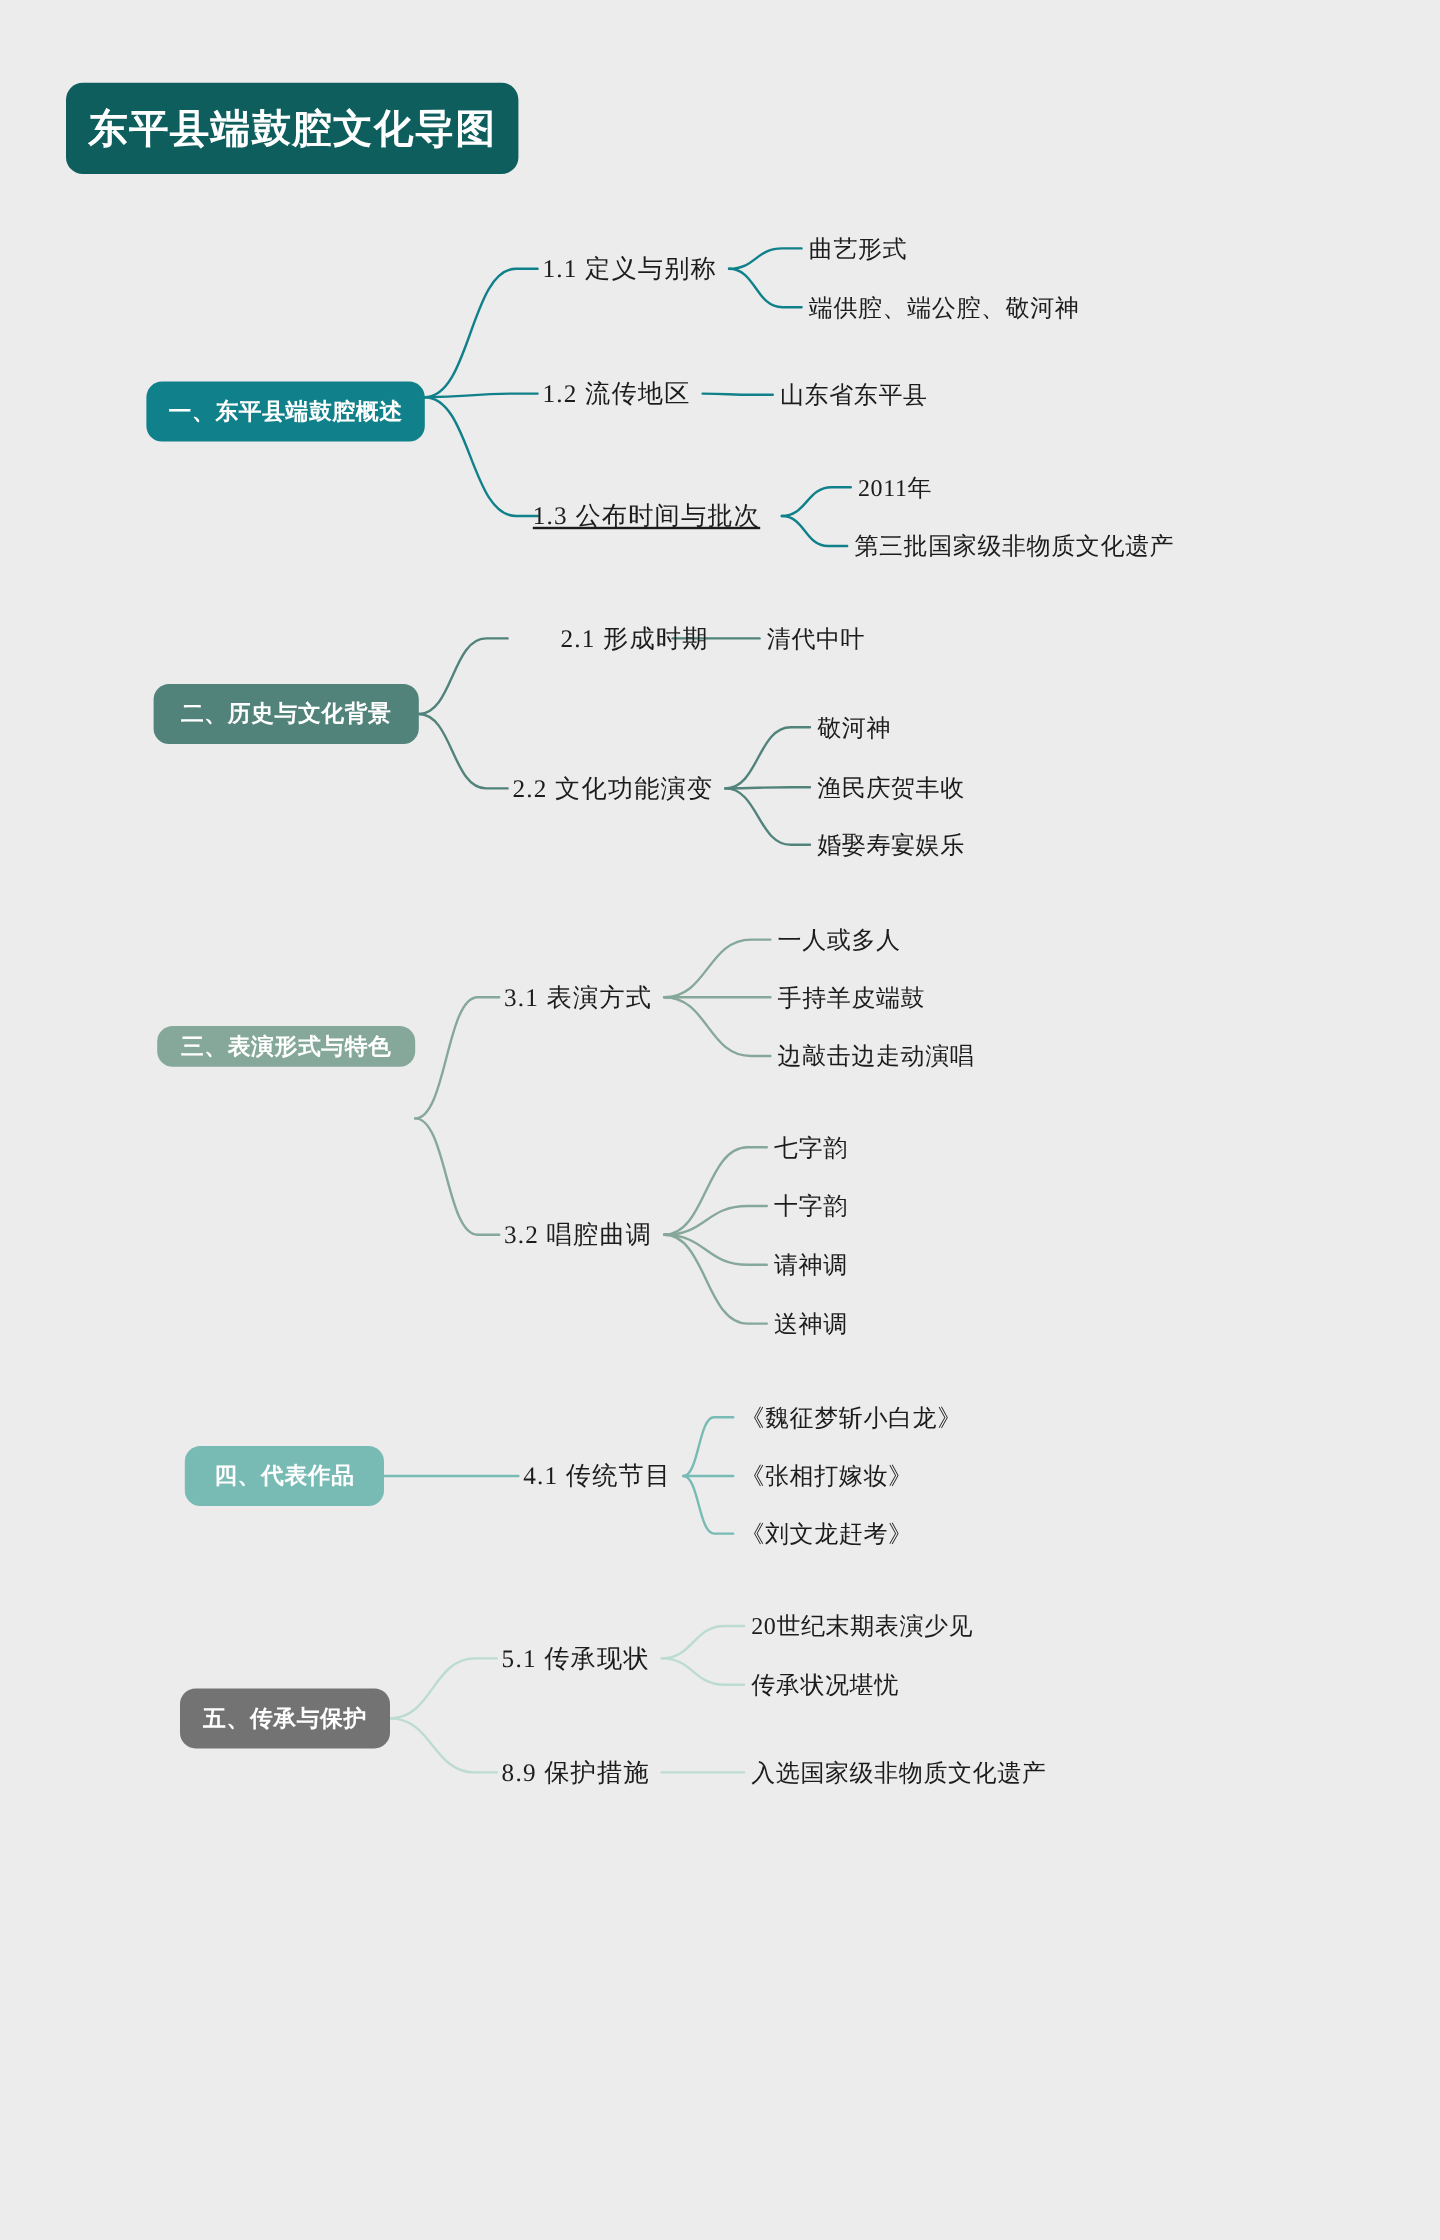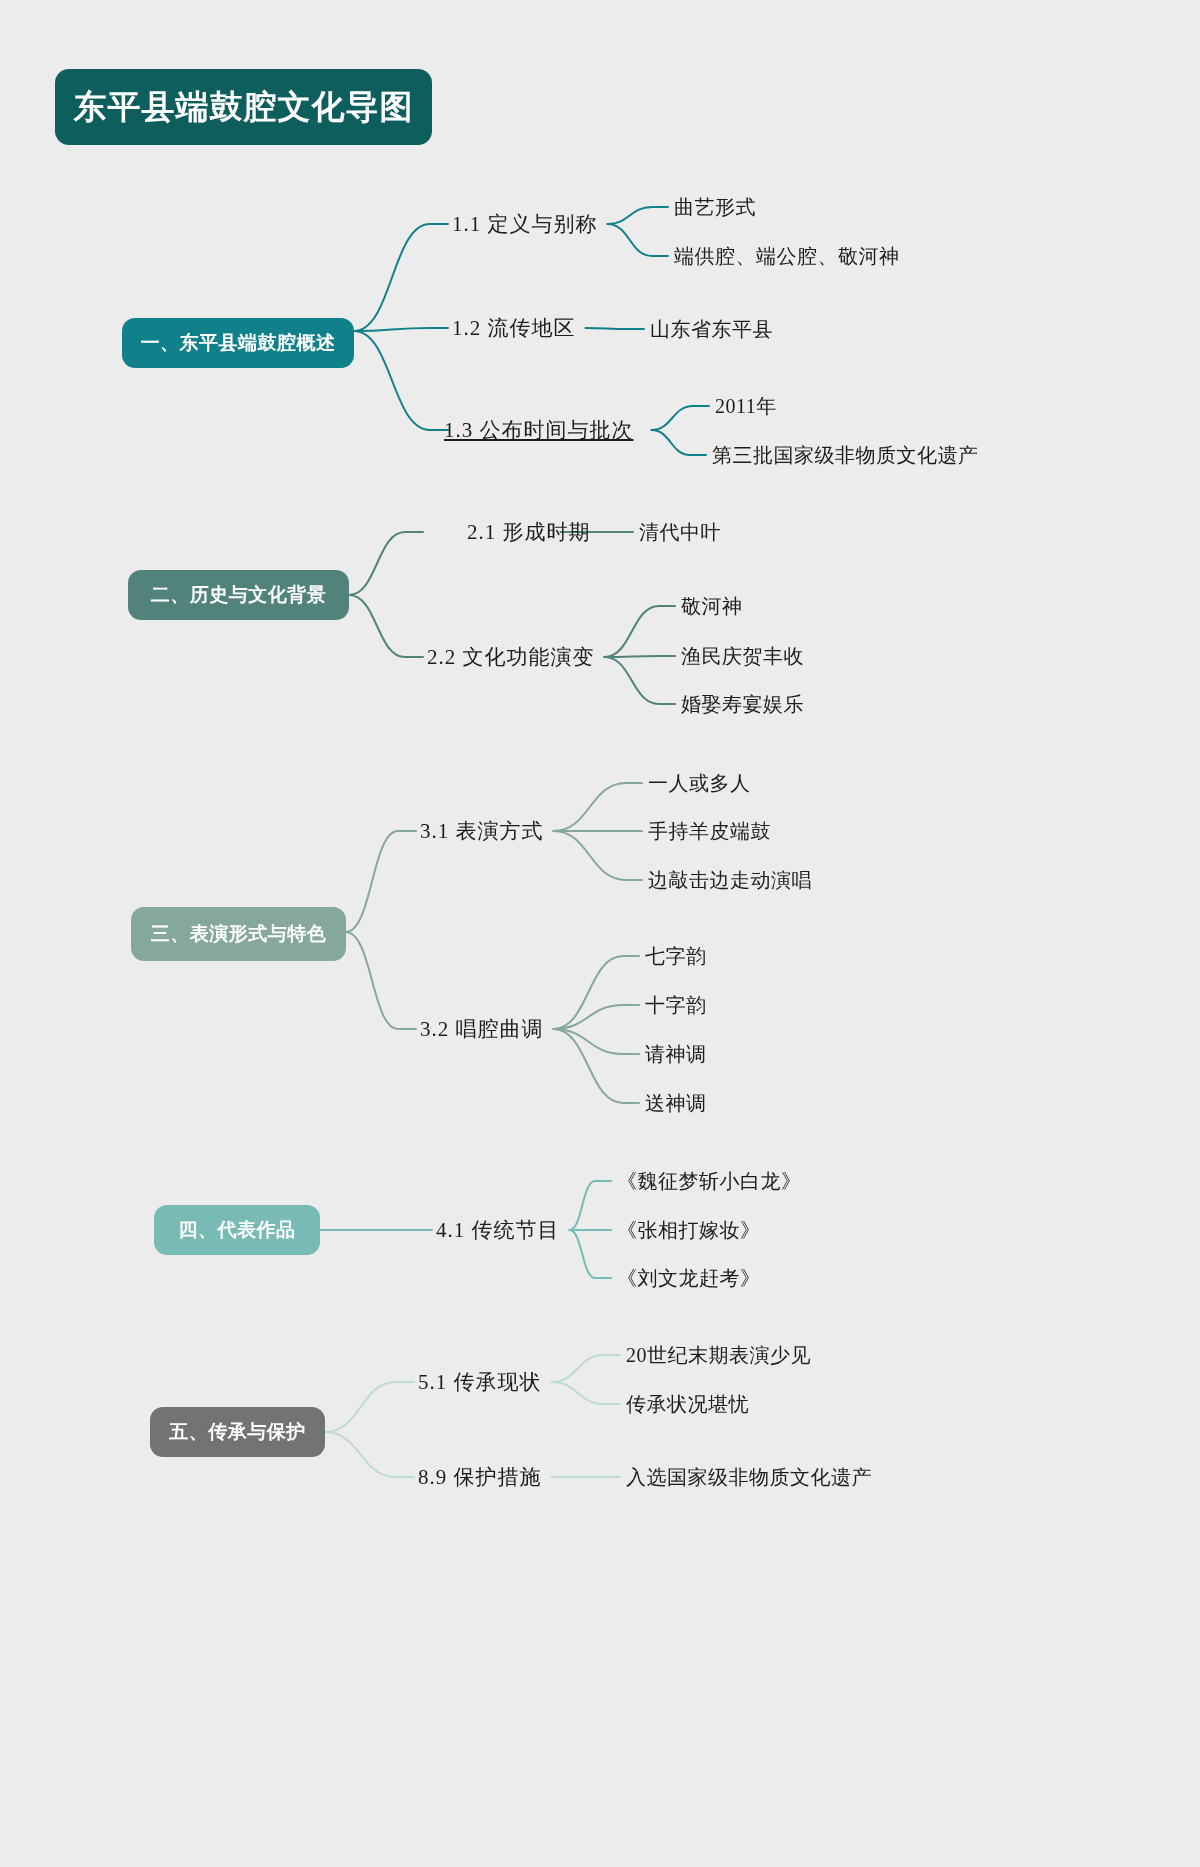--- a/index.html
+++ b/index.html
@@ -130,21 +130,21 @@
       <div class="node sub-node" style="left: 444px; top: 413px; height: 34px; text-decoration: underline;">1.3  公布时间与批次</div>
       <div class="node leaf-node" style="left: 715px; top: 390px; height: 32px;">2011年</div>
       <div class="node leaf-node" style="left: 712px; top: 439px; height: 32px;">第三批国家级非物质文化遗产</div>
       <div class="node branch-node" style="left: 128px; top: 570px; width: 221px; height: 50px; background: rgb(81, 131, 122);">二、历史与文化背景</div>
       <div class="node sub-node" style="left: 427px; top: 515px; height: 34px; margin-left: 40px;">2.1  形成时期</div>
       <div class="node leaf-node" style="left: 639px; top: 516px; height: 32px;">清代中叶</div>
       <div class="node sub-node" style="left: 427px; top: 640px; height: 34px;">2.2  文化功能演变</div>
       <div class="node leaf-node" style="left: 681px; top: 590px; height: 32px;">敬河神</div>
       <div class="node leaf-node" style="left: 681px; top: 640px; height: 32px;">渔民庆贺丰收</div>
       <div class="node leaf-node" style="left: 681px; top: 688px; height: 32px;">婚娶寿宴娱乐</div>
-      <div class="node branch-node" style="left: 131px; top: 907px; width: 215px; height: 54px; background: rgb(134, 168, 155);">三、表演形式与特色</div>
+      <div class="node branch-node" style="left: 131px; top: 855px; width: 215px; height: 34px; background: rgb(134, 168, 155);">三、表演形式与特色</div>
       <div class="node sub-node" style="left: 420px; top: 814px; height: 34px;">3.1  表演方式</div>
       <div class="node leaf-node" style="left: 648px; top: 767px; height: 32px;">一人或多人</div>
       <div class="node leaf-node" style="left: 648px; top: 815px; height: 32px;">手持羊皮端鼓</div>
       <div class="node leaf-node" style="left: 648px; top: 864px; height: 32px;">边敲击边走动演唱</div>
       <div class="node sub-node" style="left: 420px; top: 1012px; height: 34px;">3.2  唱腔曲调</div>
       <div class="node leaf-node" style="left: 645px; top: 940px; height: 32px;">七字韵</div>
       <div class="node leaf-node" style="left: 645px; top: 989px; height: 32px;">十字韵</div>
       <div class="node leaf-node" style="left: 645px; top: 1038px; height: 32px;">请神调</div>
       <div class="node leaf-node" style="left: 645px; top: 1087px; height: 32px;">送神调</div>
       <div class="node branch-node" style="left: 154px; top: 1205px; width: 166px; height: 50px; background: rgb(120, 187, 180);">四、代表作品</div>

